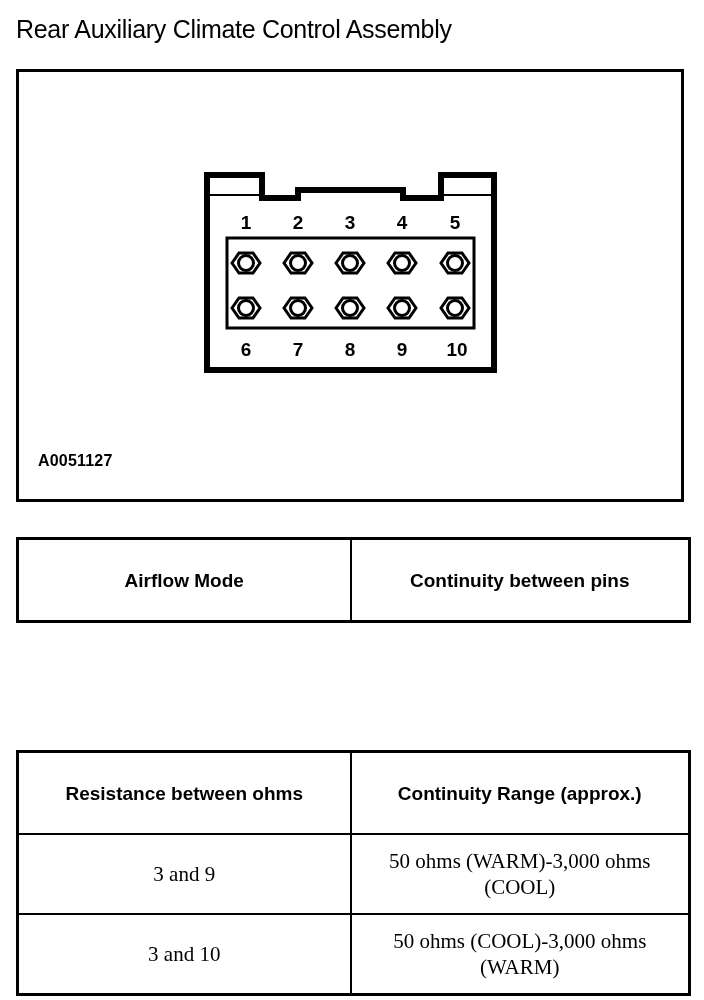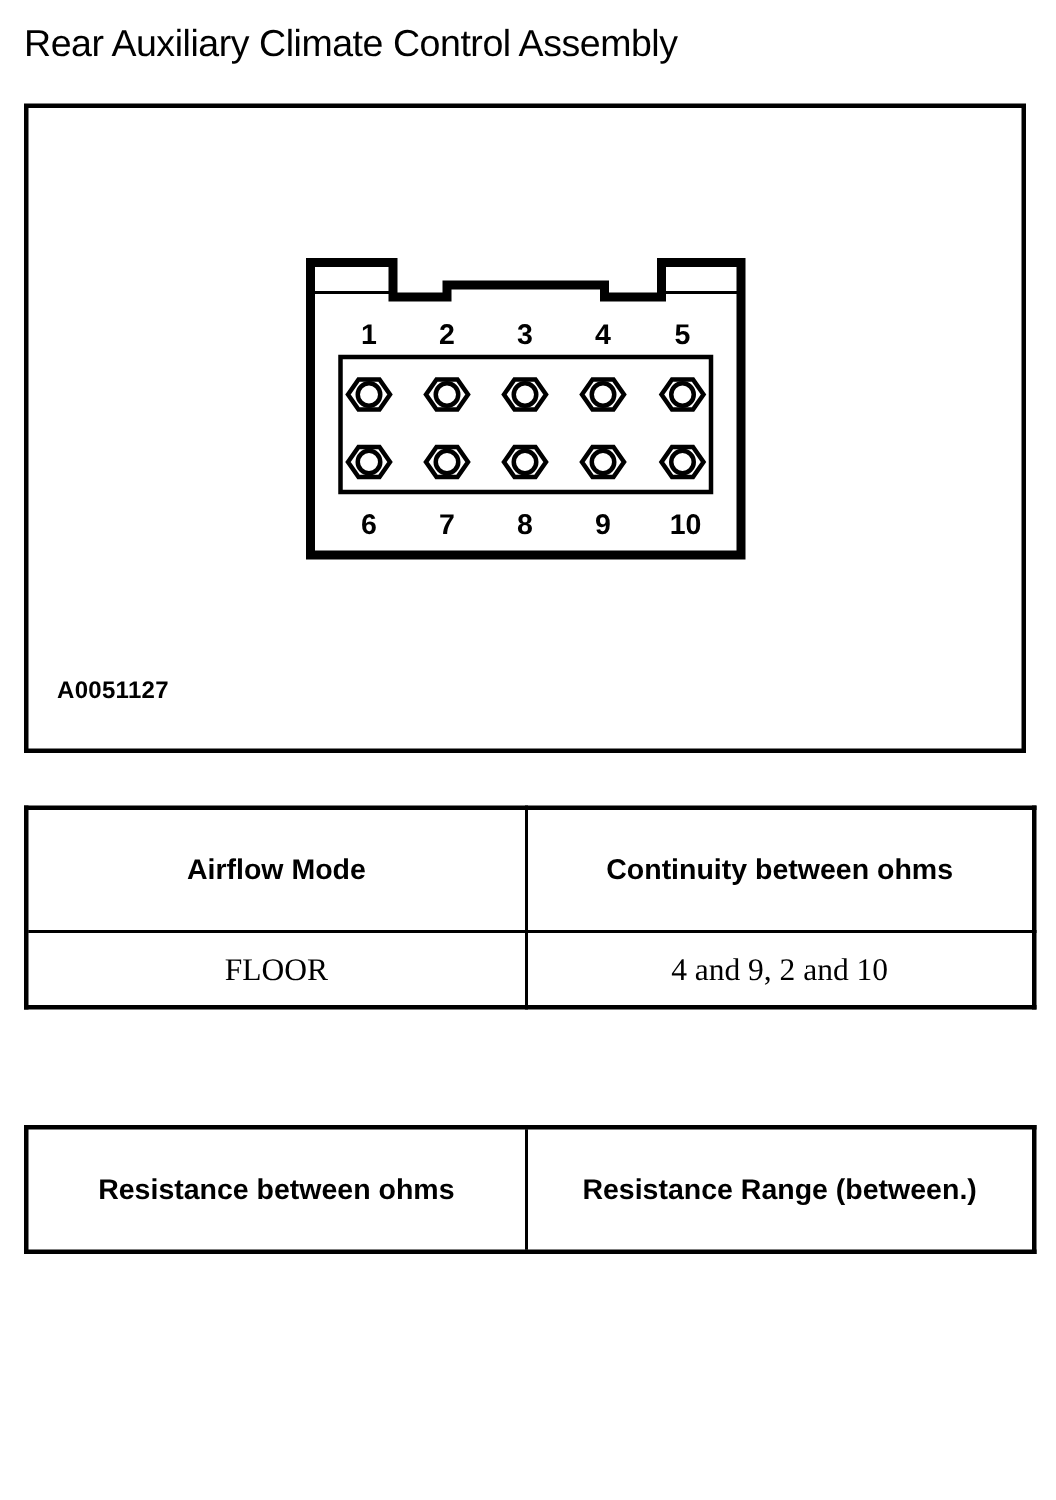--- a/index.html
+++ b/index.html
@@ -203,37 +203,41 @@
 <div id="figure-id">A0051127</div>
 
 <table class="data-table" id="table-airflow">
   <colgroup>
       <col class="col-left">
       <col class="col-right">
     </colgroup>
   <thead>
     <tr>
       <th>Airflow Mode</th>
-      <th>Continuity between ohms</th>
+      <th>Continuity between pins</th>
     </tr>
   </thead>
   <tbody>
-    <tr>
-      <td>FLOOR</td>
-      <td>4 and 9, 2 and 10</td>
-    </tr>
   </tbody>
 </table>
 
 <table class="data-table" id="table-resistance">
   <colgroup>
       <col class="col-left">
       <col class="col-right">
     </colgroup>
   <thead>
     <tr>
       <th>Resistance between ohms</th>
-      <th>Resistance Range (between.)</th>
+      <th>Continuity Range (approx.)</th>
     </tr>
   </thead>
   <tbody>
+    <tr>
+      <td class="two-line">3 and 9</td>
+      <td class="two-line">50 ohms (WARM)-3,000 ohms (COOL)</td>
+    </tr>
+    <tr>
+      <td class="two-line">3 and 10</td>
+      <td class="two-line">50 ohms (COOL)-3,000 ohms (WARM)</td>
+    </tr>
   </tbody>
 </table>
 
 </body></html>

